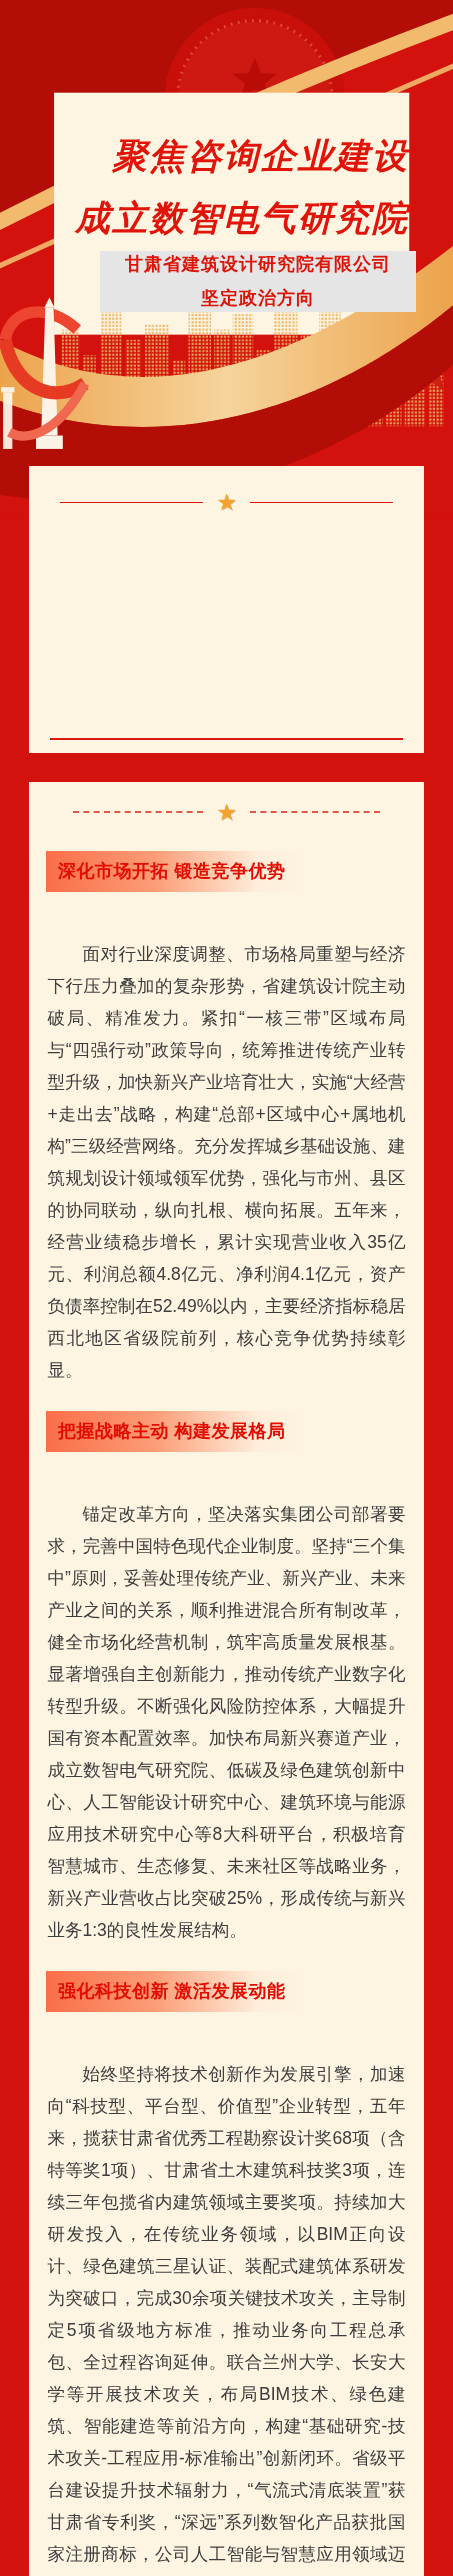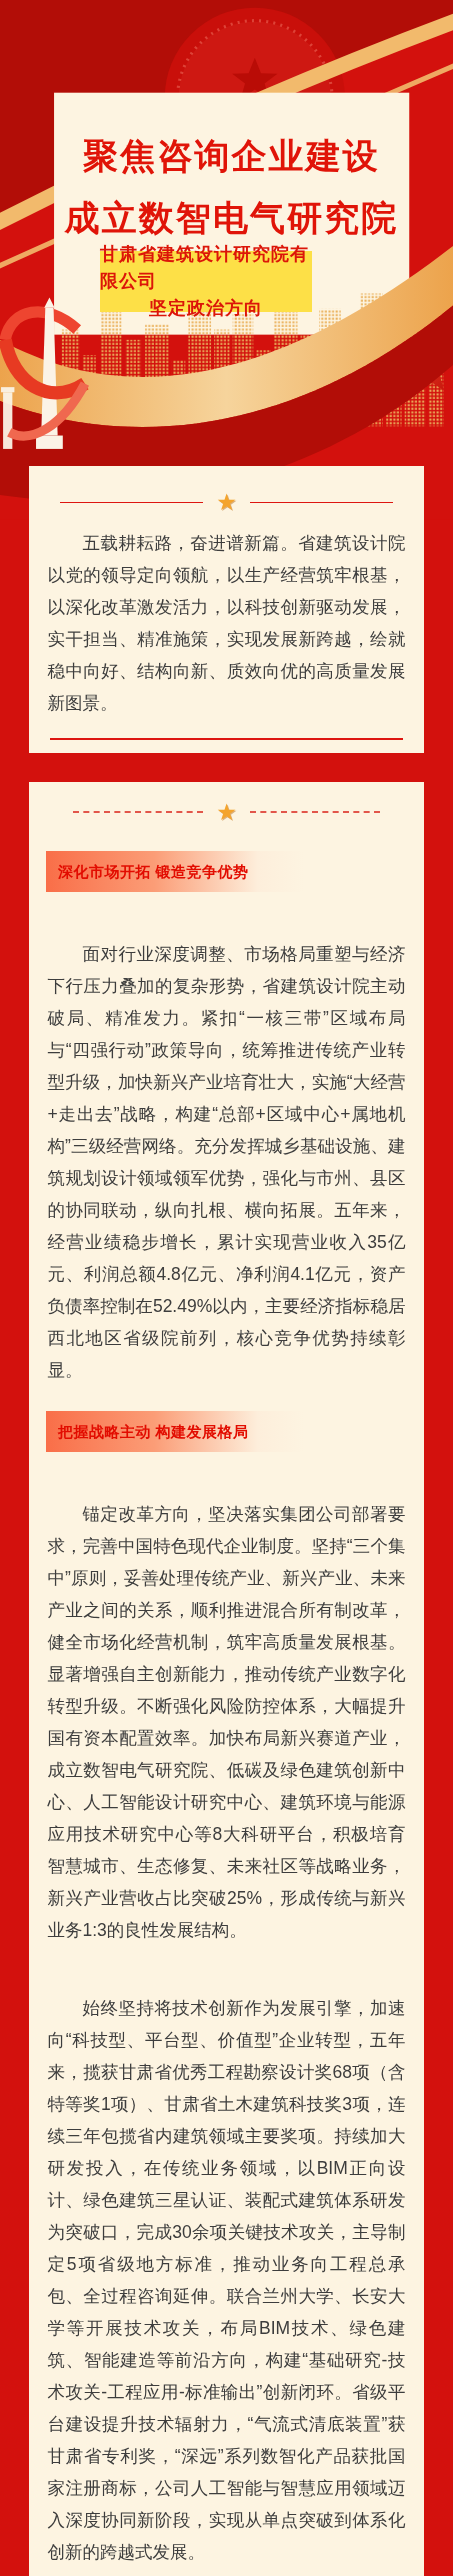--- a/index.html
+++ b/index.html
@@ -2,44 +2,44 @@
 <html style="font-size:8.2px"><head>
 <meta charset="utf-8">
 <style>
   html,body{margin:0;padding:0;}
   body{font-family:"Liberation Sans","DejaVu Sans",sans-serif;}
   .page{position:relative;width:453px;height:3441px;background:#d3110d;overflow:hidden;}
   .page > *{position:absolute;}
 
   
   .header-svg{top:0;left:0;z-index:1;}
-  .title-block{top:138px;left:54px;width:355px;z-index:3;text-align:center;}
+  .title-block{top:138px;left:54px;width:355px;z-index:3;text-align:right;font-style:italic;}
   .title-line{font-size:35px;font-weight:900;color:#e01408;letter-spacing:2.1px;line-height:1;margin-bottom:27px;}
-  .subtitle-box{top:251px;left:100px;width:212px;height:61px;z-index:3;background:#fde047;
-    display:flex;flex-direction:column;justify-content:center;align-items:center;}
+  .subtitle-box{top:251px;left:100px;width:316px;height:61px;z-index:3;background:#e5e5e5;
+    display:flex;flex-direction:column;justify-content:space-between;align-items:center;}
   .subtitle-line{font-size:18px;font-weight:800;color:#dc1509;line-height:27px;letter-spacing:1px;}
 
   
   .card{background:#fdf4e1;left:29px;width:395px;z-index:2;overflow:hidden;}
   .card-1{top:466px;height:287px;padding-top:25px;box-sizing:border-box;}
   .card-2{top:782px;height:2231px;padding-top:18.5px;box-sizing:border-box;}
 
   .divider{display:flex;align-items:center;justify-content:center;height:23px;margin:0 31px;}
   .divider .line{flex:1;max-width:155px;height:1.5px;background:#dd1510;}
   .divider.dashed .line{height:0;background:none;border-top:2.1px dashed #e2564a;max-width:130px;}
   .divider .star{font-size:23px;line-height:1;color:#f4a42d;margin:0 13.4px;
     text-shadow:1px 1px 0 rgba(186,108,22,.5);}
 
   .body-text{font-size:17.5px;line-height:32px;color:#3d3d3d;text-align:justify;
     text-indent:2em;margin:0 18.5px;}
   .card-1 .body-text{margin-top:13.4px;}
 
   .section-strip{width:258px;height:41px;margin:23px 0 13.4px 16.5px;box-sizing:border-box;
     background:linear-gradient(90deg,#f96e48 0%,#fb9d77 42%,#fdeedb 82%,rgba(253,244,225,0) 100%);
-    font-size:15px;font-weight:900;color:#e20c00;line-height:41px;padding-left:12.4px;
+    font-size:18px;font-weight:900;color:#e20c00;line-height:41px;padding-left:12.4px;
     letter-spacing:0.5px;white-space:nowrap;}
   .section-strip.first{margin-top:27px;}
   .section-body{margin-bottom:25px;margin-top:46px;}
 
   .bottom-line{position:absolute;left:20.6px;right:20.6px;bottom:13.4px;height:1.5px;background:#dd1510;}
 </style>
 </head>
 <body>
 
 <div class="page">
@@ -121,37 +121,37 @@
     <div class="subtitle-line">甘肃省建筑设计研究院有限公司</div>
     <div class="subtitle-line">坚定政治方向</div>
   </div>
 
   <div class="card card-1">
     <div class="divider">
       <span class="line"></span>
       <span class="star">★</span>
       <span class="line"></span>
     </div>
-    <p class="body-text">五载耕耘路，奋进谱新篇。省建筑设计院以党的领导定向领航，以生产经营筑牢根基，以深化改革激发活力，以科技创新驱动发展，实干担当、精准施策，实现发展新跨越，绘就稳中向好、结构向新、质效向优的高质量发展新图景。</p>
     <div class="bottom-line"></div>
   </div>
 
   <div class="card card-2">
     <div class="divider dashed">
       <span class="line"></span>
       <span class="star">★</span>
       <span class="line"></span>
     </div>
 
     <div class="section-strip first">深化市场开拓 锻造竞争优势</div>
     <p class="body-text section-body">面对行业深度调整、市场格局重塑与经济下行压力叠加的复杂形势，省建筑设计院主动破局、精准发力。紧扣“一核三带”区域布局与“四强行动”政策导向，统筹推进传统产业转型升级，加快新兴产业培育壮大，实施“大经营+走出去”战略，构建“总部+区域中心+属地机构”三级经营网络。充分发挥城乡基础设施、建筑规划设计领域领军优势，强化与市州、县区的协同联动，纵向扎根、横向拓展。五年来，经营业绩稳步增长，累计实现营业收入35亿元、利润总额4.8亿元、净利润4.1亿元，资产负债率控制在52.49%以内，主要经济指标稳居西北地区省级院前列，核心竞争优势持续彰显。</p>
 
     <div class="section-strip">把握战略主动 构建发展格局</div>
     <p class="body-text section-body">锚定改革方向，坚决落实集团公司部署要求，完善中国特色现代企业制度。坚持“三个集中”原则，妥善处理传统产业、新兴产业、未来产业之间的关系，顺利推进混合所有制改革，健全市场化经营机制，筑牢高质量发展根基。显著增强自主创新能力，推动传统产业数字化转型升级。不断强化风险防控体系，大幅提升国有资本配置效率。加快布局新兴赛道产业，成立数智电气研究院、低碳及绿色建筑创新中心、人工智能设计研究中心、建筑环境与能源应用技术研究中心等8大科研平台，积极培育智慧城市、生态修复、未来社区等战略业务，新兴产业营收占比突破25%，形成传统与新兴业务1:3的良性发展结构。</p>
 
+    <div class="section-strip">强化科技创新 激活发展动能</div>
     <p class="body-text section-body">始终坚持将技术创新作为发展引擎，加速向“科技型、平台型、价值型”企业转型，五年来，揽获甘肃省优秀工程勘察设计奖68项（含特等奖1项）、甘肃省土木建筑科技奖3项，连续三年包揽省内建筑领域主要奖项。持续加大研发投入，在传统业务领域，以BIM正向设计、绿色建筑三星认证、装配式建筑体系研发为突破口，完成30余项关键技术攻关，主导制定5项省级地方标准，推动业务向工程总承包、全过程咨询延伸。联合兰州大学、长安大学等开展技术攻关，布局BIM技术、绿色建筑、智能建造等前沿方向，构建“基础研究-技术攻关-工程应用-标准输出”创新闭环。省级平台建设提升技术辐射力，“气流式清底装置”获甘肃省专利奖，“深远”系列数智化产品获批国家注册商标，公司人工智能与智慧应用领域迈入深度协同新阶段，实现从单点突破到体系化创新的跨越式发展。</p>
 
     <div class="section-strip">坚持党的领导 坚定政治方向</div>
 
   </div>
 
 </div>
 
 
 </body></html>

